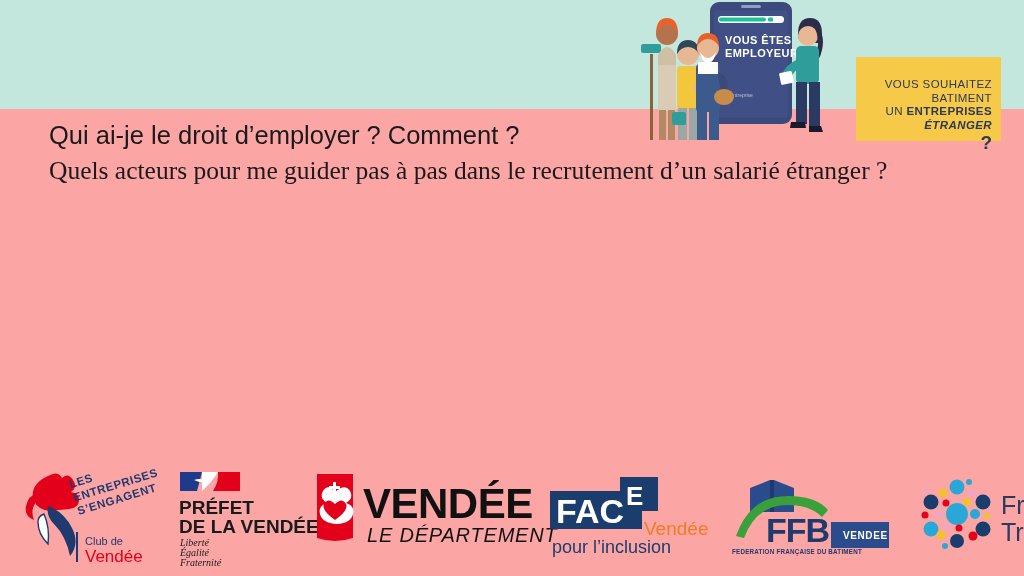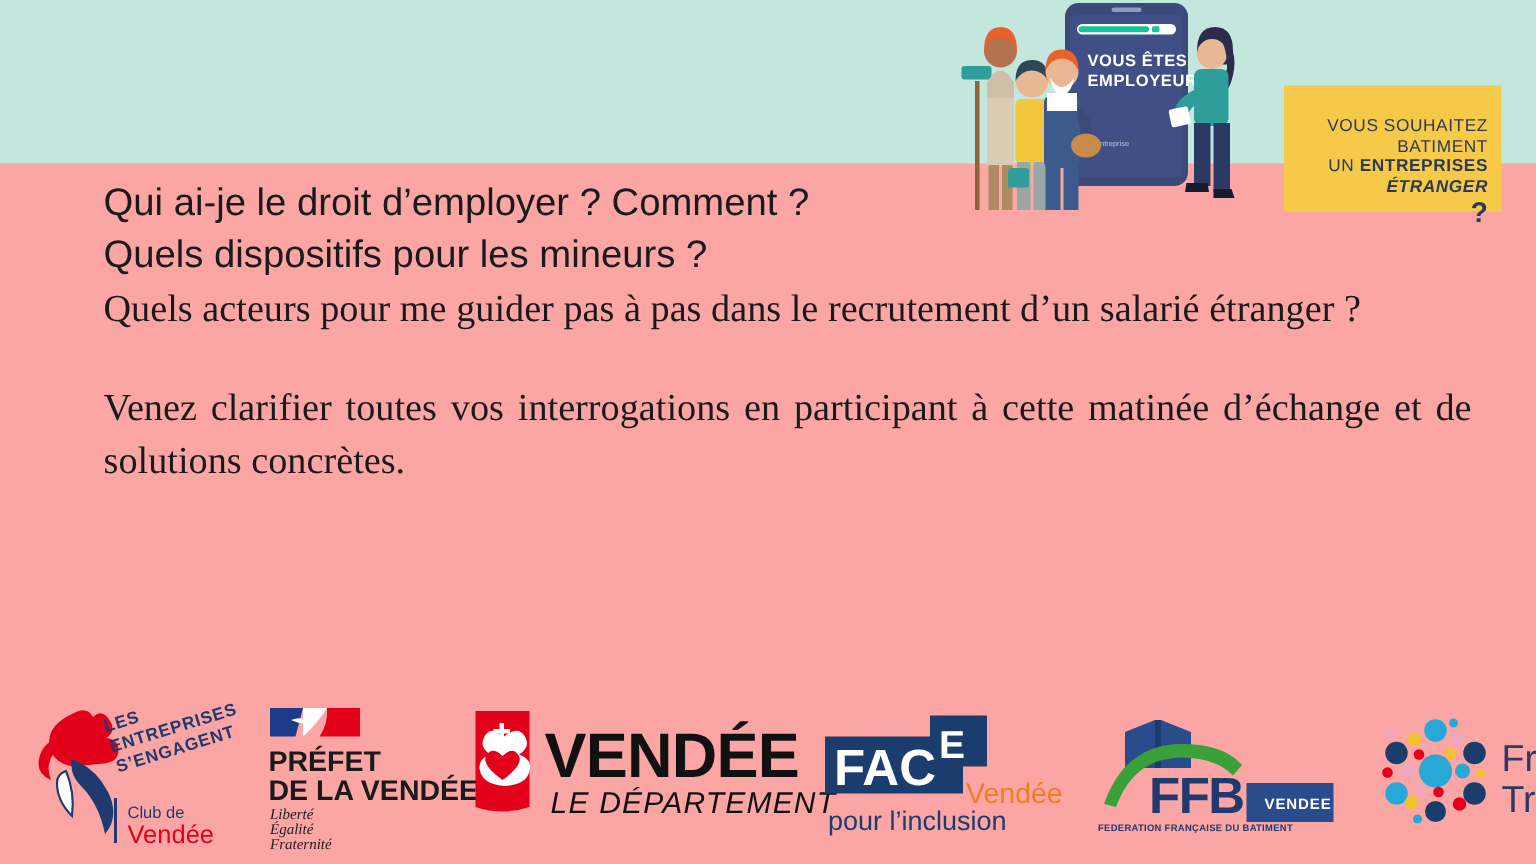--- a/index.html
+++ b/index.html
@@ -33,21 +33,21 @@
   }
   .yb-line{
     font-size:11.5px;letter-spacing:.4px;line-height:13.5px;
     font-weight:400;white-space:nowrap;
   }
   .yb-line.b{font-weight:700;font-style:italic;}
   .yb-q{font-size:19px;font-weight:700;line-height:20px;margin-top:1px;}
 
   
   .body-text{
-    position:absolute;left:69px;top:118px;width:912px;
+    position:absolute;left:49px;top:118px;width:912px;
     color:#1a1a1a;
     font-size:25.5px;
     line-height:35px;
   }
   .para{margin:0;}
   .para.j{text-align:justify;font-family:Liberation Serif, serif;}
   .gap{height:31px;}
 
   
   .logo-bar{
@@ -145,24 +145,22 @@
   <div class="yellow-badge nosel">
     <div class="yb-line">VOUS SOUHAITEZ</div>
     <div class="yb-line">BATIMENT</div>
     <div class="yb-line"><span>UN </span><b>ENTREPRISES</b></div>
     <div class="yb-line b">ÉTRANGER</div>
     <div class="yb-q">?</div>
   </div>
 
   <div class="body-text">
     <p class="para">Qui ai-je le droit d’employer ? Comment ?</p>
-    <p class="para">Quels dispositifs pour les mineurs ?</p>
     <p class="para j">Quels acteurs pour me guider pas à pas dans le recrutement d’un salarié étranger ?</p>
     <div class="gap"></div>
-    <p class="para j">Venez clarifier toutes vos interrogations en participant à cette matinée d’échange et de solutions concrètes.</p>
     <div class="gap"></div>
   </div>
 
   <div class="logo-bar">
 
     <div class="logo lee">
       <svg width="150" height="105" viewBox="0 0 150 105" aria-hidden="true">
 
         <path d="M34 14 q10 -6 14 2 q6 -6 11 2 q5 7 -2 12 q8 1 8 8 q0 8 -10 9 l-20 2 q-14 -2 -16 -14 q-2 -13 15 -21z" fill="#e2001a"></path>
         <path d="M24 30 q-10 4 -12 14 q-2 10 8 14 q-4 -10 2 -18 q5 -7 2 -10z" fill="#e2001a"></path>

